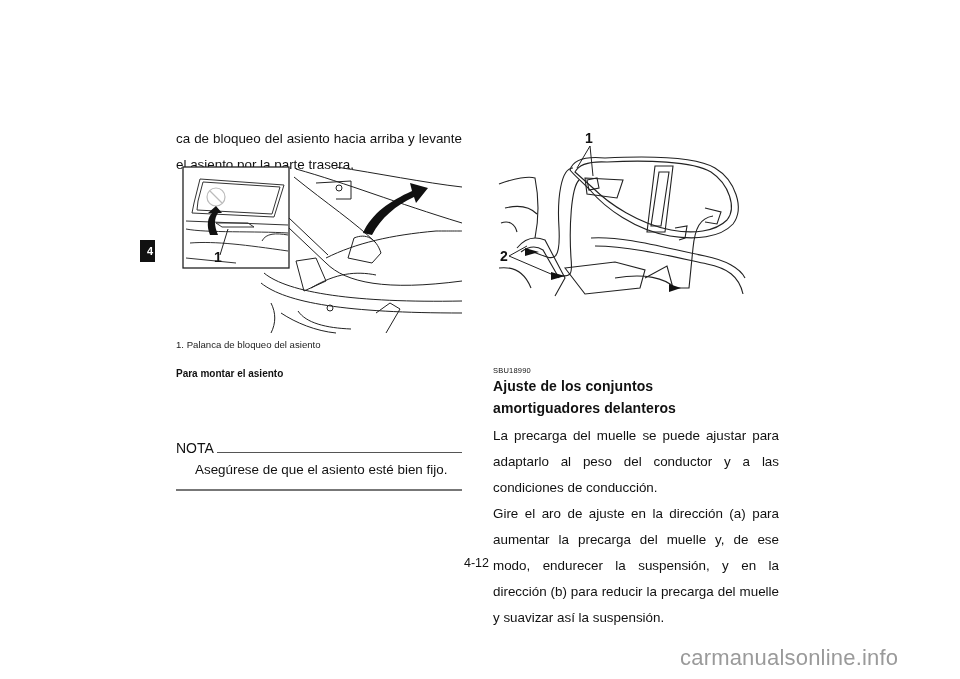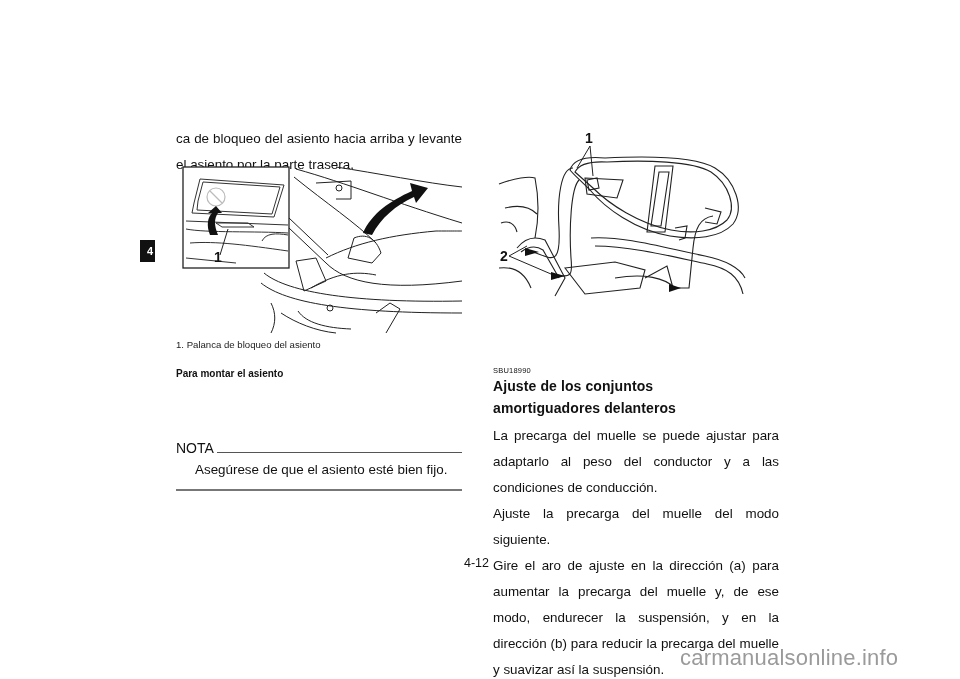--- a/index.html
+++ b/index.html
@@ -155,19 +155,18 @@
 </div>
 
 <div class="abs col-right" style="top:353px;margin-top:13px;">
   <div class="code-label">SBU18990</div>
   <div class="section-title">
     <div>Ajuste de los conjuntos</div>
     <div>amortiguadores delanteros</div>
   </div>
   <div class="body-text" style="margin-top:4px;">
     <p>La precarga del muelle se puede ajustar para adaptarlo al peso del conductor y a las condiciones de conducción.</p>
-    <p>Ajuste la precarga del muelle del modo siguiente.</p>
     <p>Gire el aro de ajuste en la dirección (a) para aumentar la precarga del muelle y, de ese modo, endurecer la suspensión, y en la dirección (b) para reducir la precarga del muelle y suavizar así la suspensión.</p>
   </div>
 </div>
 
 <div class="abs page-number">4-12</div>
 <div class="abs watermark">carmanualsonline.info</div>
 
 </body></html>

